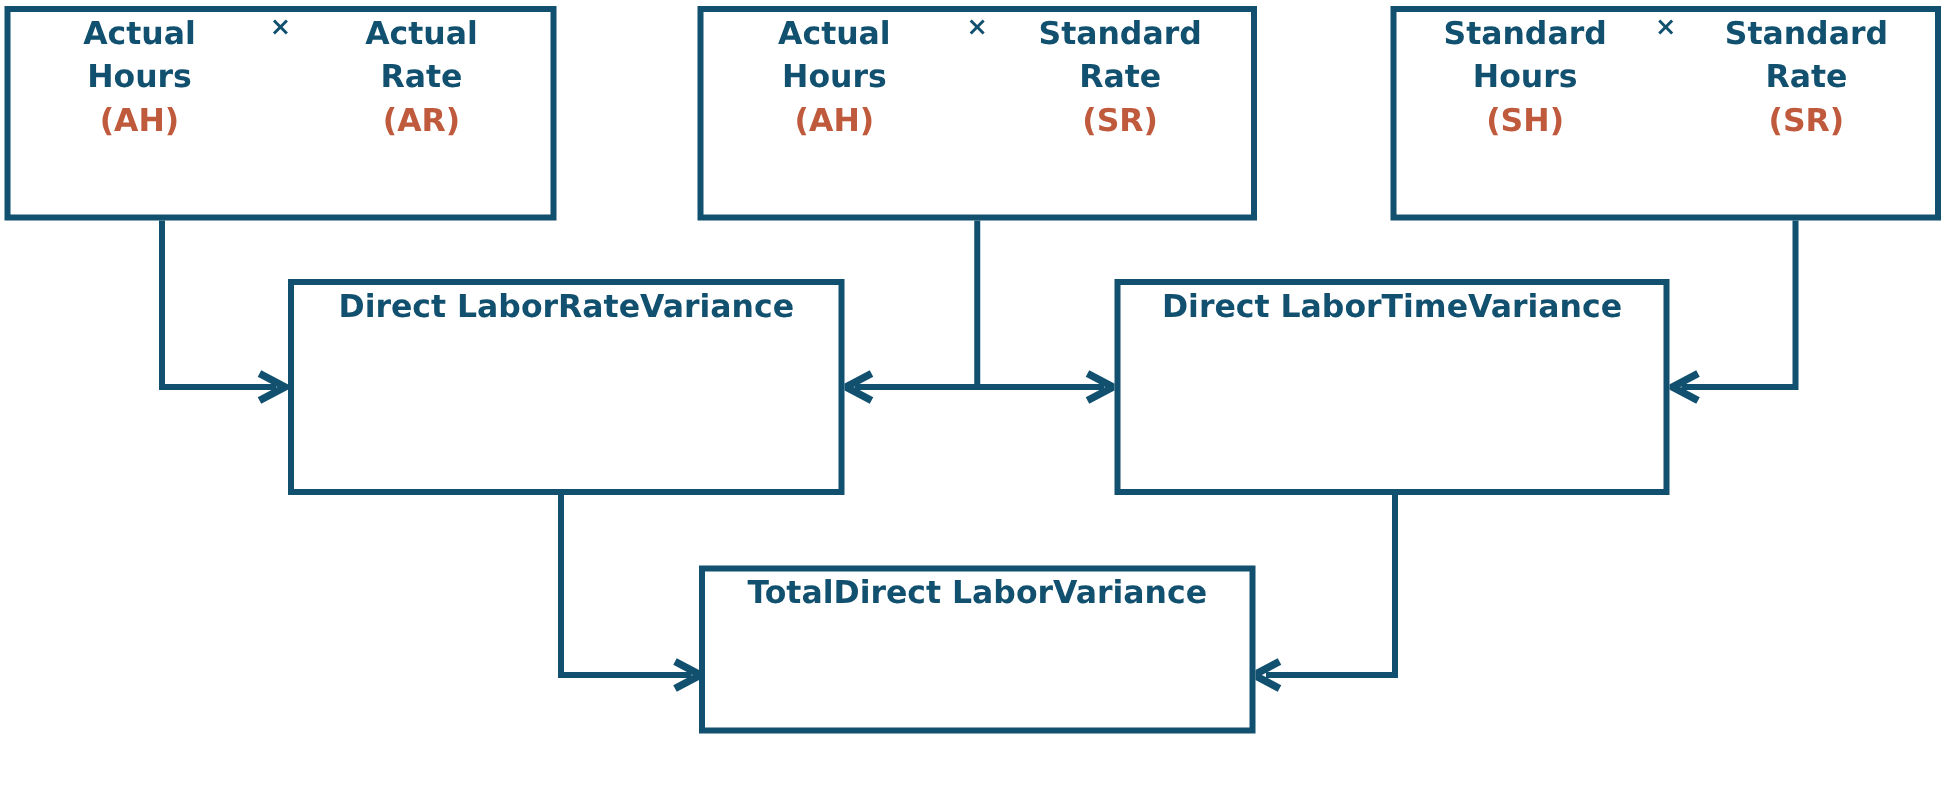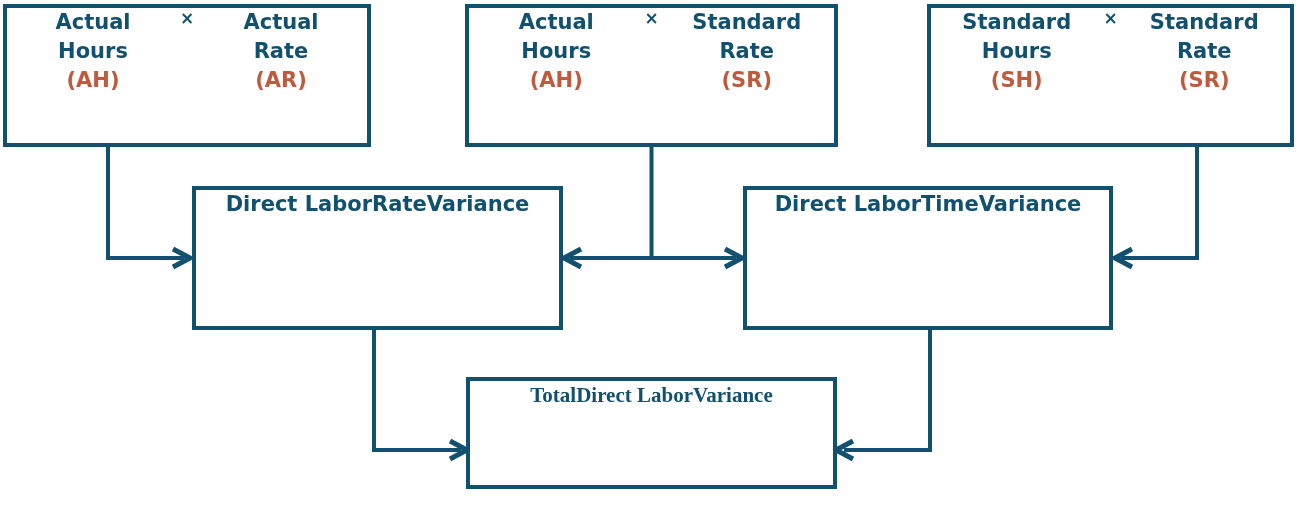--- a/index.html
+++ b/index.html
@@ -149,21 +149,21 @@
   </div>
 
   <div class="box" style="left:743px; top:186px; width:370px; height:144px;">
     <div class="stack">
       <span class="line">Direct Labor</span>
       <span class="line">Time</span>
       <span class="line">Variance</span>
     </div>
   </div>
 
-  <div class="box" style="left:466px; top:377px; width:371px; height:112px;font-family:Liberation Serif, serif;">
+  <div class="box" style="left:466px; top:377px; width:371px; height:112px;">
     <div class="stack">
       <span class="line">Total</span>
       <span class="line">Direct Labor</span>
       <span class="line">Variance</span>
     </div>
   </div>
 
 </div>
 
 </body></html>

